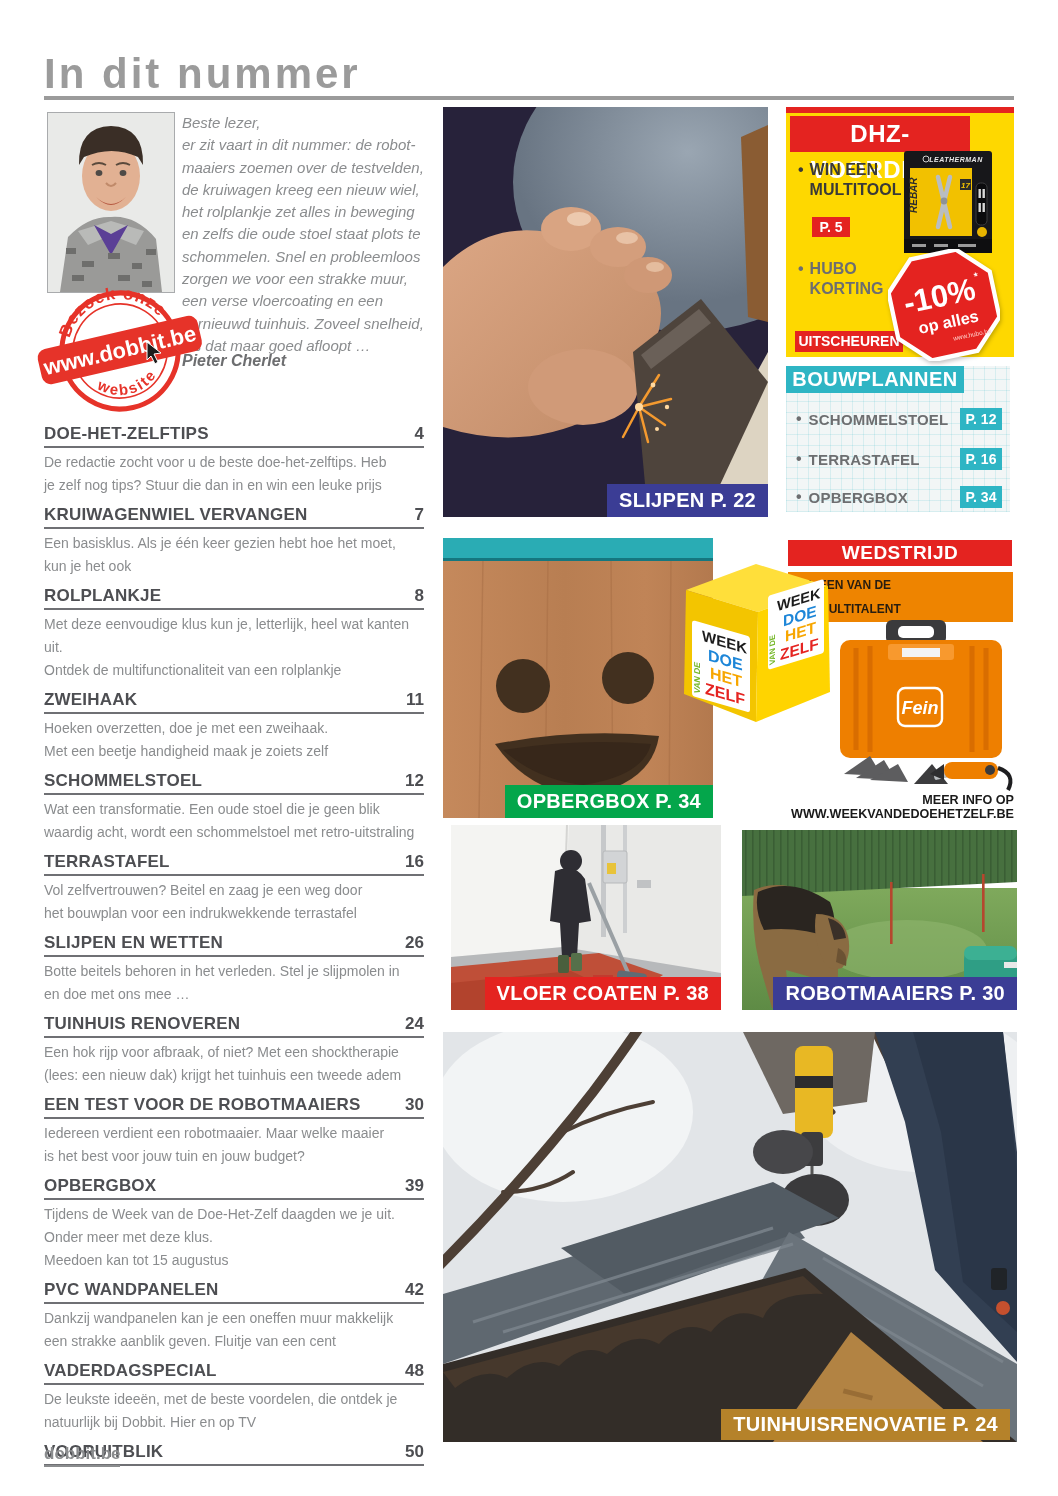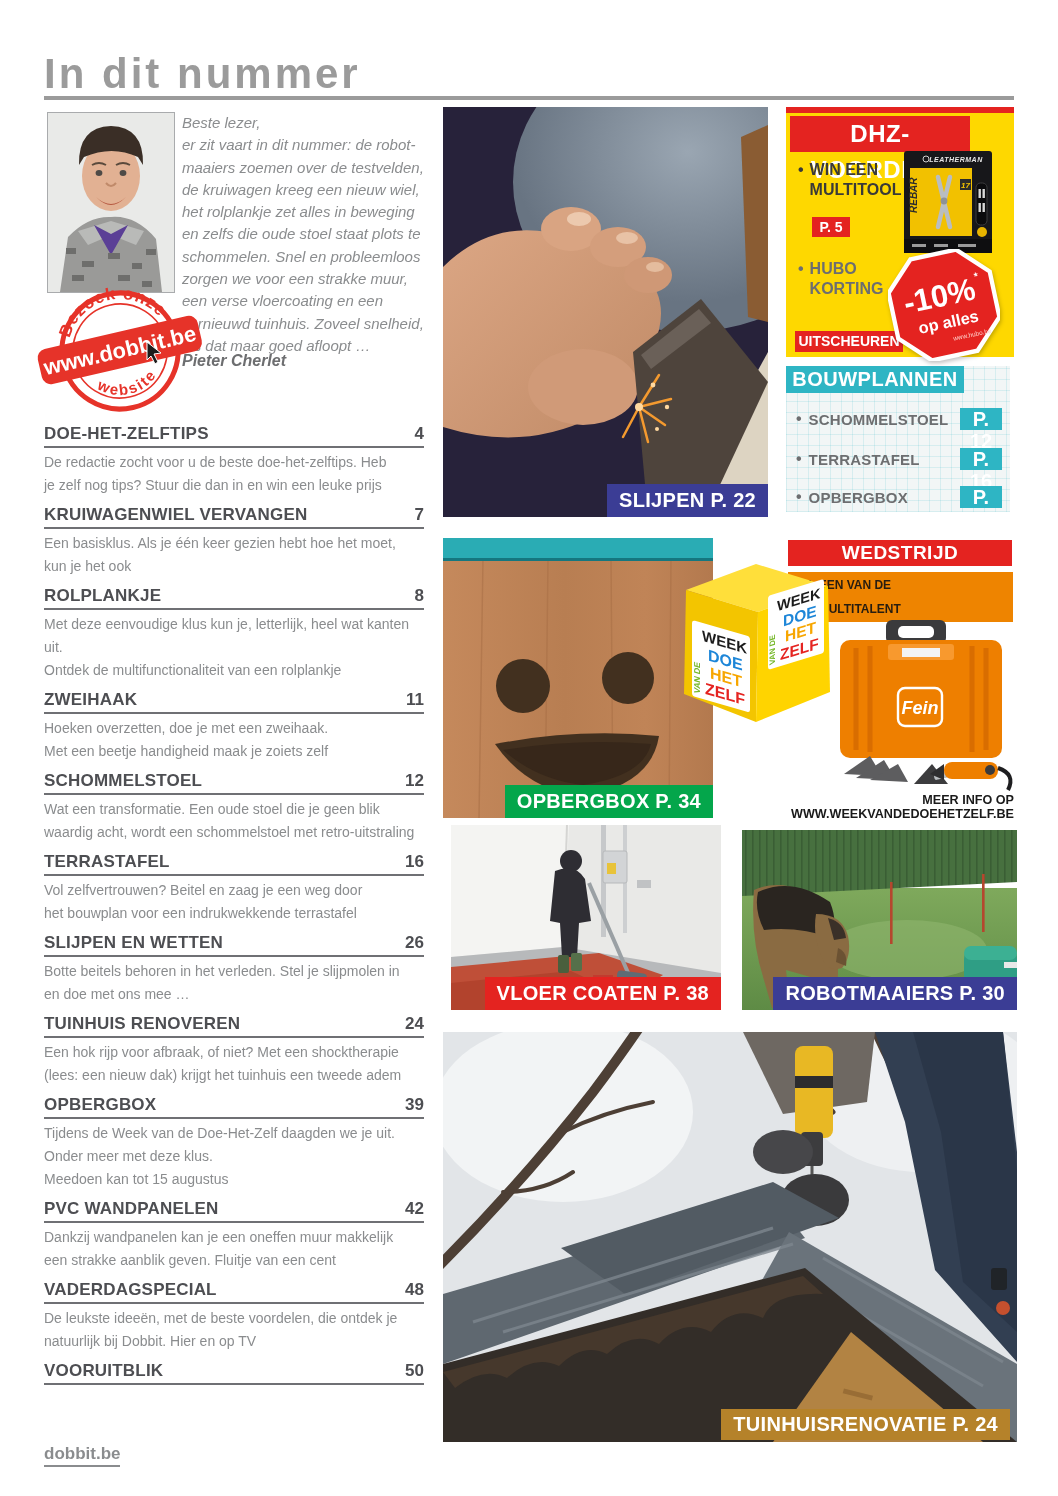--- a/index.html
+++ b/index.html
@@ -56,21 +56,21 @@
 
   
   .bouw-box{left:786px;top:366px;width:224px;height:146px;background:#f2f6f6;
     background-image:repeating-linear-gradient(0deg,rgba(46,181,196,.14) 0 1px,transparent 1px 11px),
                      repeating-linear-gradient(90deg,rgba(46,181,196,.14) 0 1px,transparent 1px 11px);}
   .bouw-header{position:absolute;left:0;top:0;width:178px;height:27px;background:#2eb5c4;color:#fff;
                font-weight:700;font-size:20px;letter-spacing:.5px;text-align:center;line-height:27px;}
   .bouw-row{position:absolute;left:10px;width:206px;height:22px;display:flex;align-items:center;gap:7px;}
   .bouw-bullet{color:#6d6e70;font-size:16px;font-weight:700;}
   .bouw-label{flex:1;font-size:15px;font-weight:700;color:#6d6e70;letter-spacing:.2px;}
-  .bouw-badge{background:#2eb5c4;color:#fff;font-weight:700;font-size:20px;width:42px;height:22px;
+  .bouw-badge{background:#2eb5c4;color:#fff;font-weight:700;font-size:14px;width:42px;height:22px;
               text-align:center;line-height:22px;}
 
   
   .wed-bar{left:788px;top:540px;width:224px;height:26px;background:#e42320;color:#fff;
            font-weight:700;font-size:19px;text-align:center;line-height:26px;letter-spacing:.5px;}
   .win-banner{left:788px;top:572px;width:225px;height:50px;background:#ee8400;color:#271d10;
               font-weight:700;font-size:12px;line-height:24px;text-align:left;padding-right:8px;
               box-sizing:border-box;padding-top:1px;}
   .cube{left:678px;top:560px;width:158px;height:172px;z-index:5;}
   .fein-case{left:826px;top:614px;width:190px;height:178px;}
@@ -213,20 +213,28 @@
       <div class="toc-desc">Botte beitels behoren in het verleden. Stel je slijpmolen in
 en doe met ons mee …</div>
     </div>
     <div class="toc-entry">
       <div class="toc-head">
           <span class="toc-title">TUINHUIS RENOVEREN</span>
           <span class="toc-page">24</span>
         </div>
       <div class="toc-desc">Een hok rijp voor afbraak, of niet? Met een shocktherapie
 (lees: een nieuw dak) krijgt het tuinhuis een tweede adem</div>
+    </div>
+    <div class="toc-entry">
+      <div class="toc-head">
+          <span class="toc-title">EEN TEST VOOR DE ROBOTMAAIERS</span>
+          <span class="toc-page">30</span>
+        </div>
+      <div class="toc-desc">Iedereen verdient een robotmaaier. Maar welke maaier
+is het best voor jouw tuin en jouw budget?</div>
     </div>
     <div class="toc-entry">
       <div class="toc-head">
           <span class="toc-title">OPBERGBOX</span>
           <span class="toc-page">39</span>
         </div>
       <div class="toc-desc">Tijdens de Week van de Doe-Het-Zelf daagden we je uit.
 Onder meer met deze klus.
 Meedoen kan tot 15 augustus</div>
     </div>

